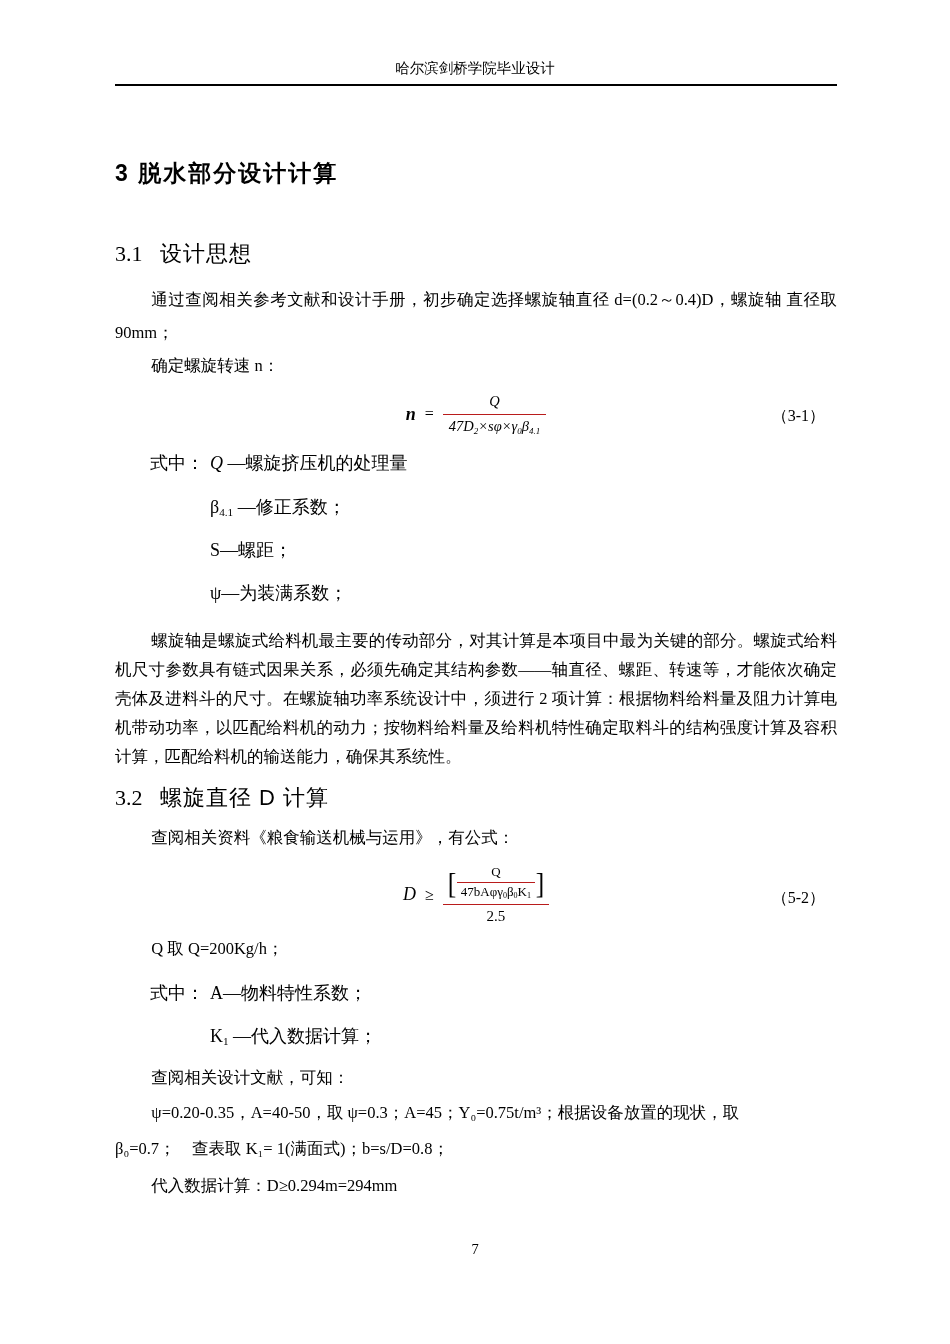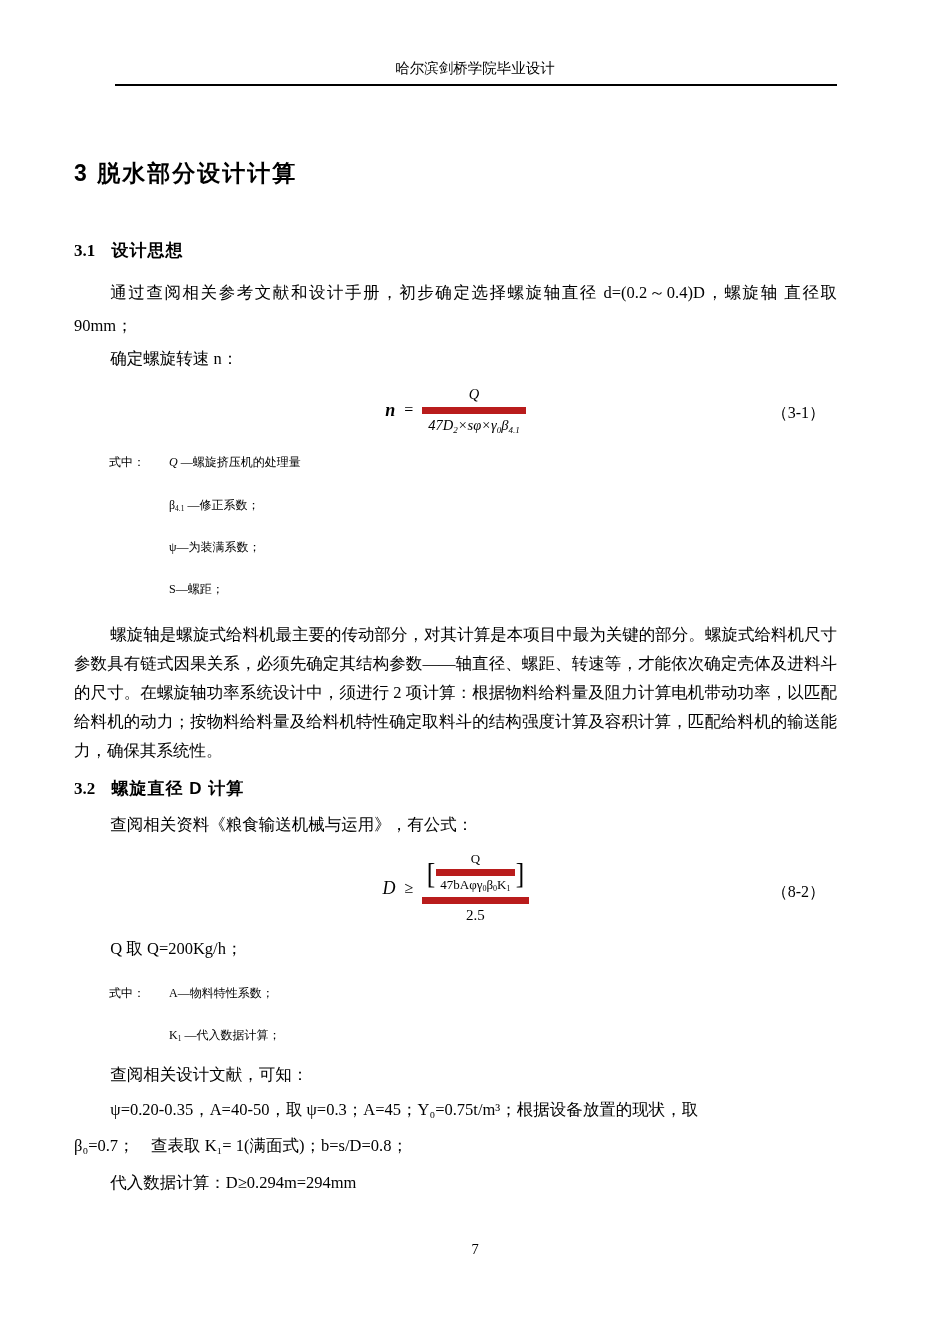--- a/index.html
+++ b/index.html
@@ -6,28 +6,28 @@
   html, body { background: #ffffff; }
   .page {
     width: 950px; height: 1344px;
     position: relative; margin: 0 auto;
     background: #ffffff; color: #000;
     font-family: "Liberation Serif", "DejaVu Serif", serif;
     overflow: hidden;
   }
   .doc-header { padding-top: 58px; text-align: center; font-size: 14.5px; line-height: 20px; }
   .header-rule { border: 0; border-top: 2px solid #000; margin: 6px 113px 0 115px; }
-  .content { padding: 0 113px 0 74px; }
+  .content { padding: 0 113px 0 115px; }
 
   h1.chapter {
     margin-top: 72px;
     font-family: "Liberation Sans", "DejaVu Sans", sans-serif;
     font-size: 23px; font-weight: 700; letter-spacing: 2px;
   }
-  h2.section { font-size: 17px; font-weight: 700; margin-top: 50px; }
+  h2.section { font-size: 22px; font-weight: 400; margin-top: 50px; }
   h2.section .sec-num { font-family: "Liberation Serif", serif; }
   h2.section .sec-title { font-family: "Liberation Sans", "DejaVu Sans", sans-serif; margin-left: 12px; letter-spacing: 1px; }
   h2.sec32 { margin-top: 12px; }
 
   p.body { font-size: 16.5px; line-height: 33px; text-align: justify; }
   p.indent { text-indent: 2.2em; }
   p.p1 { margin-top: 14px; }
   p.p3 { margin-top: 8px; line-height: 29px; }
   p.s32p1 { margin-top: 8px; }
   p.sline { line-height: 34px; }
@@ -35,35 +35,35 @@
   p.result { margin-top: 2px; }
 
   .equation { position: relative; display: flex; justify-content: center; align-items: center; margin: 10px 0 6px 0; }
   .eq-lhs { font-style: italic; font-size: 18px; }
   .eq1 .eq-lhs { font-weight: 700; }
   .eq-rel { margin: 0 9px; font-size: 16px; }
   .eq-tag { position: absolute; right: 12px; top: 55%; transform: translateY(-50%); font-size: 16px; }
 
   .frac { display: inline-flex; flex-direction: column; }
   .frac > .num { text-align: center; padding: 0 6px 2px 6px; }
-  .frac > .den { text-align: center; border-top: 7px solid #b91c1c; padding: 2px 6px 0 6px; }
+  .frac > .den { text-align: center; border-top: 1px solid #b91c1c; padding: 2px 6px 0 6px; }
   .eq1 .frac { font-size: 14.5px; font-style: italic; line-height: 1.35; }
 
   .eq2 .outer { font-size: 15px; line-height: 1.3; }
   .eq2 .outer > .num { display: flex; align-items: center; justify-content: center; padding: 0 4px 2px 4px; }
   .eq2 .outer > .den { padding-top: 2px; }
   .eq2 .inner { font-size: 13px; line-height: 1.3; }
   .eq2 .inner > .num { padding: 0 4px 1px 4px; }
   .eq2 .inner > .den { padding: 1px 4px 0 4px; }
   .eq2 .bracket { font-size: 30px; line-height: 1; font-weight: 400; transform: scaleX(0.85); }
 
   .sub { font-size: 0.62em; vertical-align: -0.3em; font-style: inherit; }
 
   .defs { margin-top: 8px; }
-  .def-row { font-size: 12px; line-height: 38px; margin-left: 95px; }
+  .def-row { font-size: 18px; line-height: 38px; margin-left: 95px; }
   .def-row.first { margin-left: 35px; }
   .def-label { display: inline-block; width: 60px; }
   .def-row.first .def-sym.q-ital { font-style: italic; }
 
   .page-number { position: absolute; left: 0; right: 0; bottom: 86px; text-align: center; font-size: 14.5px; }
 </style>
 </head>
 <body>
 
 <div class="page">
@@ -96,24 +96,24 @@
     </div>
 
     <div class="defs">
       <div class="def-row first">
         <span class="def-label">式中：</span><span class="def-sym q-ital">Q</span><span class="sub"></span><span class="def-desc"> —螺旋挤压机的处理量</span>
       </div>
       <div class="def-row">
         <span class="def-sym">β</span><span class="sub">4.1</span><span class="def-desc"> —修正系数；</span>
       </div>
       <div class="def-row">
-        <span class="def-sym">ψ</span><span class="sub"></span><span class="def-desc">—为装满系数；</span>
+        <span class="def-sym">S</span><span class="sub"></span><span class="def-desc">—螺距；</span>
       </div>
       <div class="def-row">
-        <span class="def-sym">S</span><span class="sub"></span><span class="def-desc">—螺距；</span>
+        <span class="def-sym">ψ</span><span class="sub"></span><span class="def-desc">—为装满系数；</span>
       </div>
     </div>
 
     <p class="body indent p3">螺旋轴是螺旋式给料机最主要的传动部分，对其计算是本项目中最为关键的部分。螺旋式给料机尺寸参数具有链式因果关系，必须先确定其结构参数——轴直径、螺距、转速等，才能依次确定壳体及进料斗的尺寸。在螺旋轴功率系统设计中，须进行 2 项计算：根据物料给料量及阻力计算电机带动功率，以匹配给料机的动力；按物料给料量及给料机特性确定取料斗的结构强度计算及容积计算，匹配给料机的输送能力，确保其系统性。</p>
 
     <h2 class="section sec32">
       <span class="sec-num">3.2</span>
       <span class="sec-title">螺旋直径 D 计算</span>
     </h2>
 
@@ -126,21 +126,21 @@
         <span class="num">
           <span class="bracket">[</span>
           <span class="frac inner">
             <span class="num">Q</span>
             <span class="den"><span>47bAφγ</span><span class="sub">0</span><span>β</span><span class="sub">0</span><span>K</span><span class="sub">1</span></span>
           </span>
           <span class="bracket">]</span>
         </span>
         <span class="den">2.5</span>
       </span>
-      <span class="eq-tag">（8-2）</span>
+      <span class="eq-tag">（5-2）</span>
     </div>
 
     <p class="body indent sline">Q 取 Q=200Kg/h；</p>
 
     <div class="defs defs2">
       <div class="def-row first">
         <span class="def-label">式中：</span><span class="def-sym">A</span><span class="sub"></span><span class="def-desc">—物料特性系数；</span>
       </div>
       <div class="def-row">
         <span class="def-sym">K</span><span class="sub">1</span><span class="def-desc"> —代入数据计算；</span>

